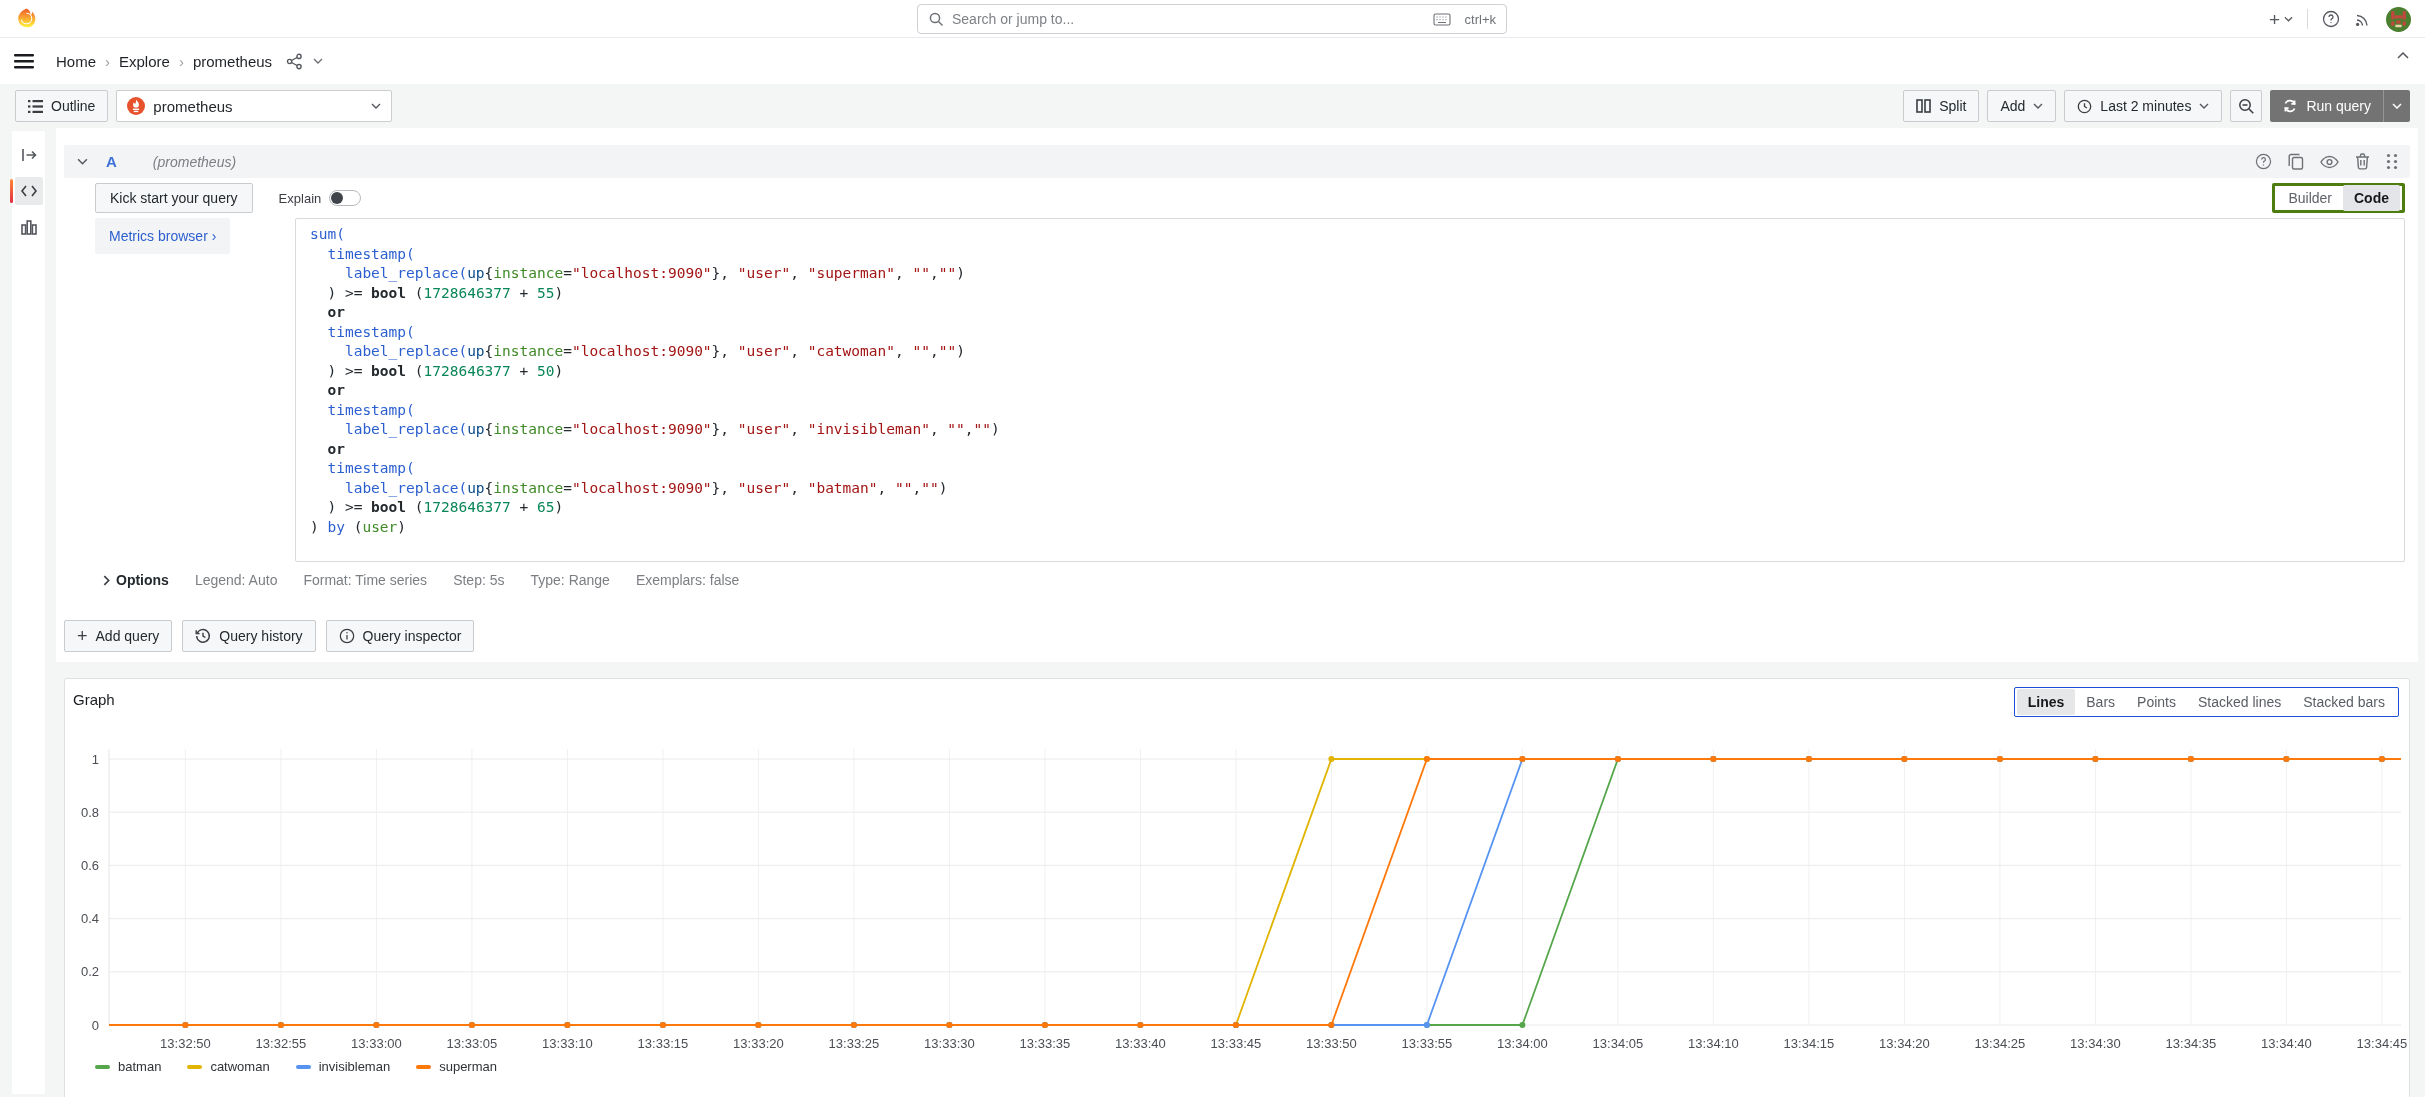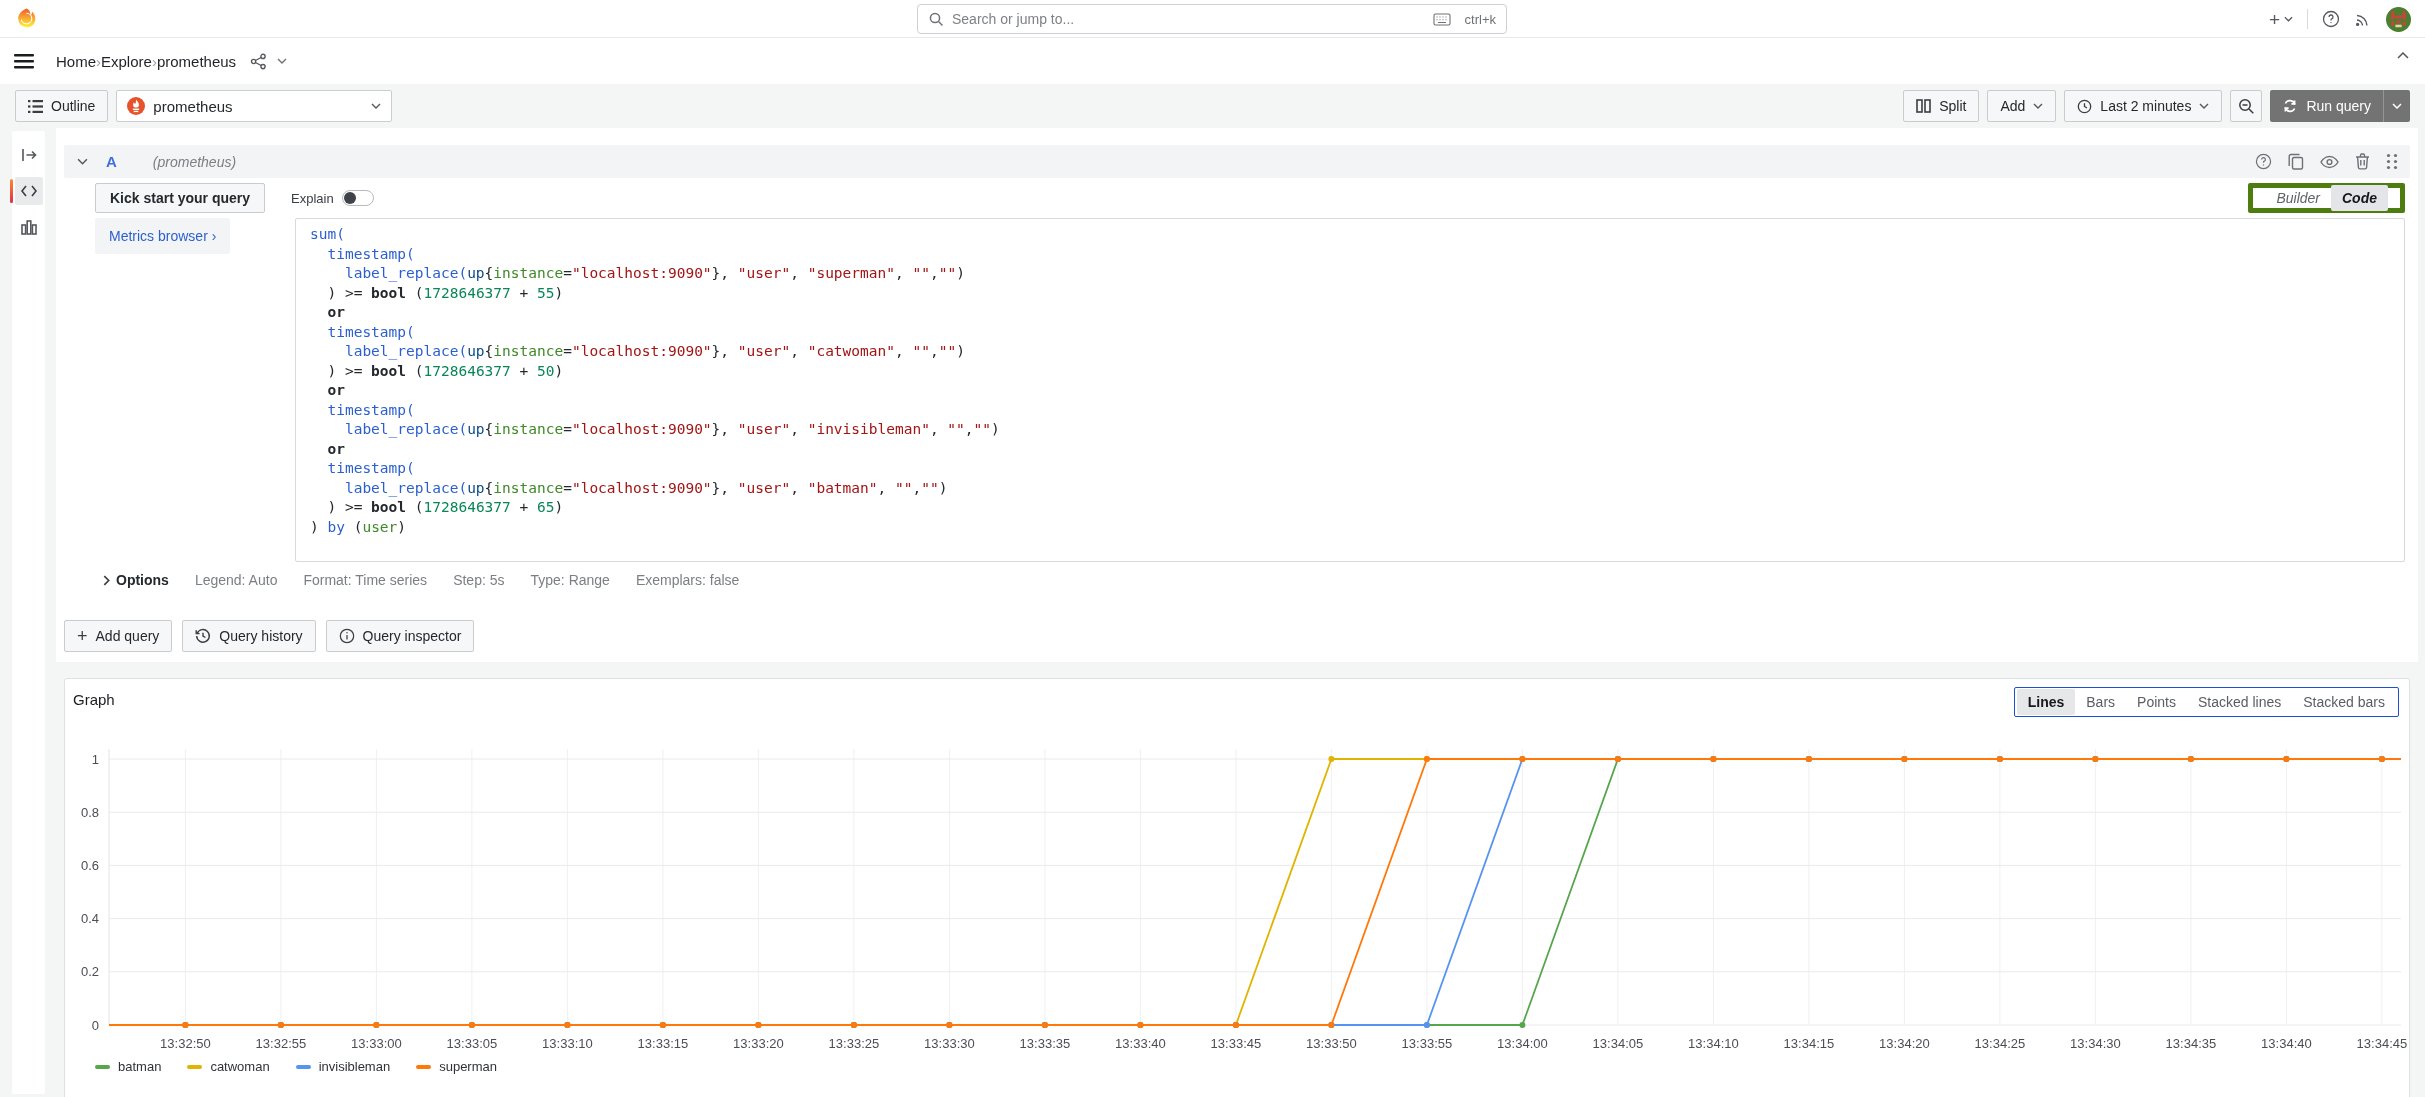--- a/index.html
+++ b/index.html
@@ -16,21 +16,21 @@
     font-family:"Liberation Sans", sans-serif; }
   .search-wrap input::placeholder { color:#7E8186; }
   .shortcut { display:flex; align-items:center; gap:14px; color:#6E7176; font-size:13px; }
   .topbar-right { position:absolute; right:14px; top:0; height:38px; display:flex; align-items:center; gap:14px; }
   .vdivider { width:1px; height:20px; background:#D8DADD; }
   .plus-btn { display:flex; align-items:center; gap:4px; color:#55585E; font-size:20px; }
 
   
   .crumbrow { position:absolute; left:0; top:38px; width:2425px; height:46px; background:#fff;
     display:flex; align-items:center; padding:0 14px; }
-  .crumbs { display:flex; align-items:center; margin-left:22px; font-size:15px; }
+  .crumbs { display:flex; align-items:center; gap:9px; margin-left:22px; font-size:15px; }
   .crumb { color:#1F2226; font-weight:500; }
   .crumb.page { font-weight:400; }
   .crumb-sep { color:#9DA0A5; font-size:15px; }
   .crumb-icons { display:flex; align-items:center; gap:10px; margin-left:14px; }
   .collapse-btn { position:absolute; right:16px; top:14px; }
 
   
   .toolbar { position:absolute; left:0; top:84px; width:2425px; height:44px; background:#F4F5F5;
     display:flex; align-items:center; justify-content:space-between; padding:0 15px; }
   .tgroup { display:flex; align-items:center; gap:8px; }
@@ -59,26 +59,26 @@
   .queries-panel { position:absolute; left:56px; top:0; width:2362px; height:534px; background:#fff; }
 
   .qheader { position:absolute; left:8px; top:17px; width:2346px; height:33px; background:#F3F4F5; border-radius:2px;
     display:flex; align-items:center; }
   .qref { color:#3D71D9; font-weight:700; font-size:15px; margin-left:18px; }
   .qhint { color:#7B7E83; font-style:italic; font-size:14px; margin-left:36px; }
   .qicons { margin-left:auto; display:flex; align-items:center; gap:16px; padding-right:12px; }
 
   .kickrow { position:absolute; left:39px; top:55px; right:13px; height:30px; display:flex; align-items:center; }
   .btn-kick { height:30px; display:inline-flex; align-items:center; padding:0 14px; background:#F6F7F8;
-    border:1px solid #C9CCCF; border-radius:2px; font-size:14px; font-weight:700; color:#24292E; cursor:pointer; }
+    border:1px solid #C9CCCF; border-radius:2px; font-size:14px; font-weight:400; color:#24292E; cursor:pointer; }
   .explain { display:flex; align-items:center; gap:8px; margin-left:26px; font-size:13px; color:#3A3D42; }
   .toggle { width:32px; height:16px; border:1px solid #B7BABF; border-radius:9px; background:#fff; position:relative; cursor:pointer; }
   .toggle .knob { position:absolute; left:1px; top:1px; width:12px; height:12px; border-radius:50%; background:#3F434A; }
-  .seg { display:inline-flex; align-items:center; border:5px solid #4d7c0f; border-radius:2px; background:#fff;
-    height:30px; padding:0 12px; margin-left:auto;font-style:italic; }
+  .seg { display:inline-flex; align-items:center; border:3px solid #4d7c0f; border-radius:2px; background:#fff;
+    height:30px; padding:0 2px; margin-left:auto; }
   .seg-item { padding:0 11px; height:26px; line-height:26px; font-size:14px; color:#5F6368; border-radius:2px; cursor:pointer; }
   .seg-item.active { background:#E4E5E8; color:#16181B; font-weight:700; }
 
   .metrics-chip { position:absolute; left:39px; top:90px; height:36px; display:inline-flex; align-items:center;
     padding:0 14px; background:#F3F4F5; border-radius:2px; font-size:14px; font-weight:500; color:#2B5FD0; cursor:pointer; }
   .code-box { position:absolute; left:239px; top:90px; width:2110px; height:344px; background:#fff;
     border:1px solid #D8D9DA; border-radius:2px; padding:6px 0 0 14px; overflow:hidden; cursor:text; }
   .code-line { font-family:"DejaVu Sans Mono", monospace; font-size:14.5px; line-height:19.5px; white-space:pre; }
   .tok-d { color:#24292E; }
   .tok-k { color:#2B5FD0; }

